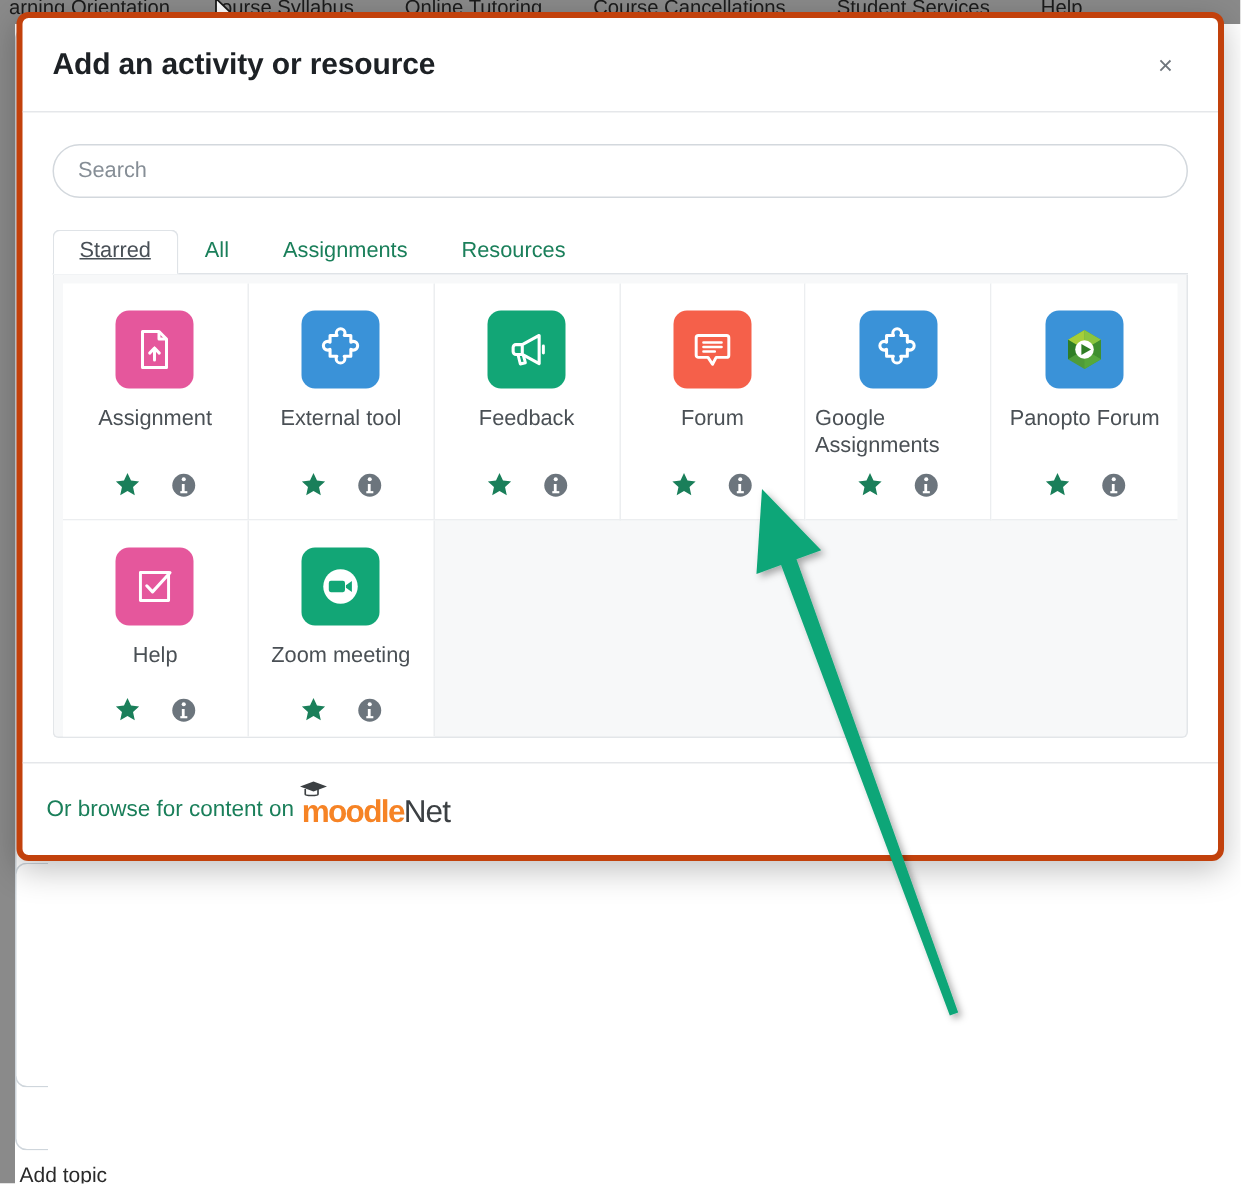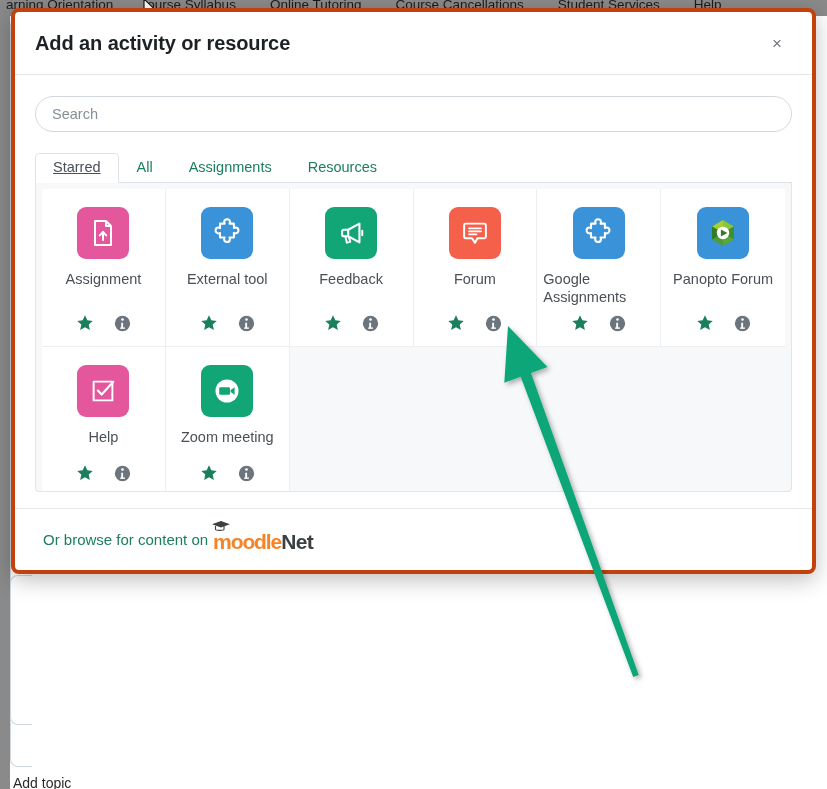--- a/index.html
+++ b/index.html
@@ -252,21 +252,21 @@
     align-items: center;
     line-height: 0;
   }
 
   .modal-footer {
     flex: 0 0 62px;
     height: 62px;
     border-top: 1px solid #e5e7ea;
     display: flex;
     align-items: center;
-    padding: 0 20px 0 28px;
+    padding: 0 20px 0 16px;
   }
   .footer-link {
     display: flex;
     align-items: center;
     gap: 5px;
     font-size: 15px;
     color: #1a7f5a;
     text-decoration: none;
     cursor: pointer;
   }
@@ -279,21 +279,20 @@
   .mn-moodle {
     font-size: 21px;
     font-weight: bold;
     color: #f68325;
     letter-spacing: -1.1px;
   }
   .mn-net {
     font-size: 21px;
     color: #3c4043;
     letter-spacing: -0.6px;
-    font-weight: bold;
   }
   .mn-cap {
     position: absolute;
     left: -2px;
     top: -10px;
   }
 
   
   #annotation-arrow {
     position: absolute;

